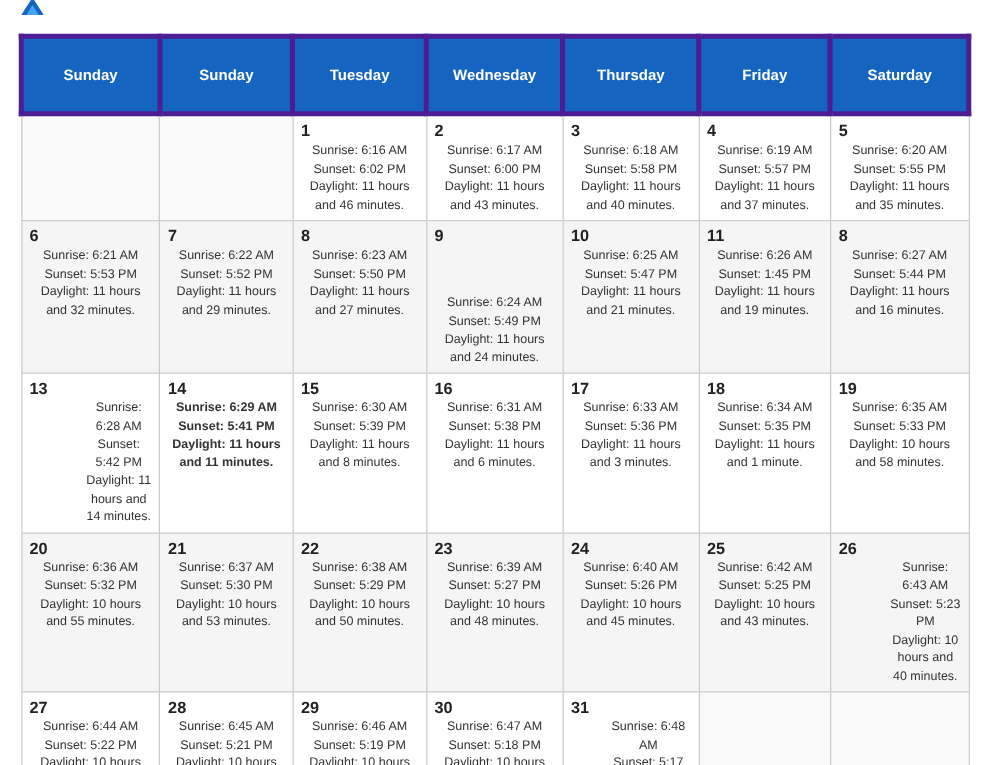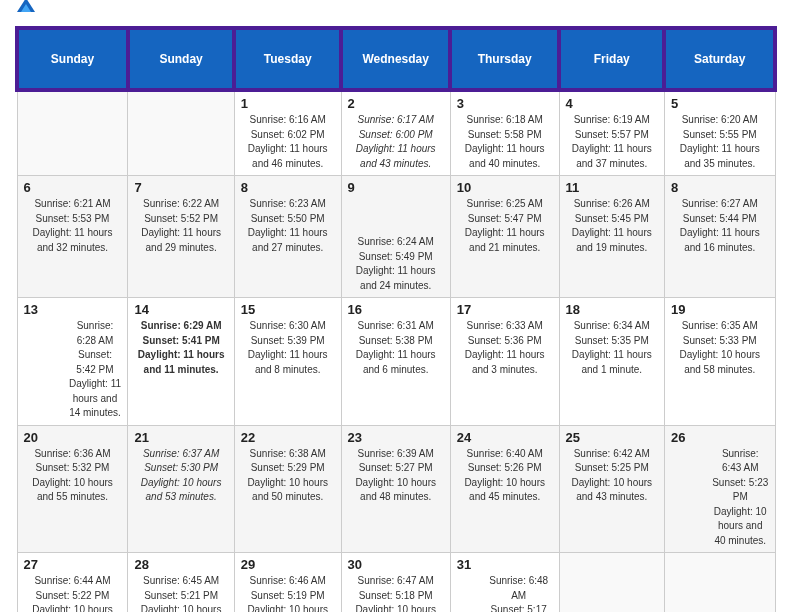--- a/index.html
+++ b/index.html
@@ -143,21 +143,21 @@
           <td class="empty"></td>
           <td class="empty"></td>
           <td>
             <div class="day-number">1</div>
             <div class="day-info" style="white-space: pre-line;">Sunrise: 6:16 AM
 Sunset: 6:02 PM
 Daylight: 11 hours and 46 minutes.</div>
           </td>
           <td>
             <div class="day-number">2</div>
-            <div class="day-info" style="white-space: pre-line; font-style: italic;">Sunrise: 6:17 AM
+            <div class="day-info" style="white-space: pre-line;">Sunrise: 6:17 AM
 Sunset: 6:00 PM
 Daylight: 11 hours and 43 minutes.</div>
           </td>
           <td>
             <div class="day-number">3</div>
             <div class="day-info" style="white-space: pre-line;">Sunrise: 6:18 AM
 Sunset: 5:58 PM
 Daylight: 11 hours and 40 minutes.</div>
           </td>
           <td>
@@ -200,21 +200,21 @@
           </td>
           <td>
             <div class="day-number">10</div>
             <div class="day-info" style="white-space: pre-line;">Sunrise: 6:25 AM
 Sunset: 5:47 PM
 Daylight: 11 hours and 21 minutes.</div>
           </td>
           <td>
             <div class="day-number">11</div>
             <div class="day-info" style="white-space: pre-line;">Sunrise: 6:26 AM
-Sunset: 5:45 PM
+Sunset: 1:45 PM
 Daylight: 11 hours and 19 minutes.</div>
           </td>
           <td>
             <div class="day-number">8</div>
             <div class="day-info" style="white-space: pre-line;">Sunrise: 6:27 AM
 Sunset: 5:44 PM
 Daylight: 11 hours and 16 minutes.</div>
           </td>
         </tr>
         <tr>
@@ -263,21 +263,21 @@
         </tr>
         <tr>
           <td>
             <div class="day-number">20</div>
             <div class="day-info" style="white-space: pre-line;">Sunrise: 6:36 AM
 Sunset: 5:32 PM
 Daylight: 10 hours and 55 minutes.</div>
           </td>
           <td>
             <div class="day-number">21</div>
-            <div class="day-info" style="white-space: pre-line; font-style: italic;">Sunrise: 6:37 AM
+            <div class="day-info" style="white-space: pre-line;">Sunrise: 6:37 AM
 Sunset: 5:30 PM
 Daylight: 10 hours and 53 minutes.</div>
           </td>
           <td>
             <div class="day-number">22</div>
             <div class="day-info" style="white-space: pre-line;">Sunrise: 6:38 AM
 Sunset: 5:29 PM
 Daylight: 10 hours and 50 minutes.</div>
           </td>
           <td>

